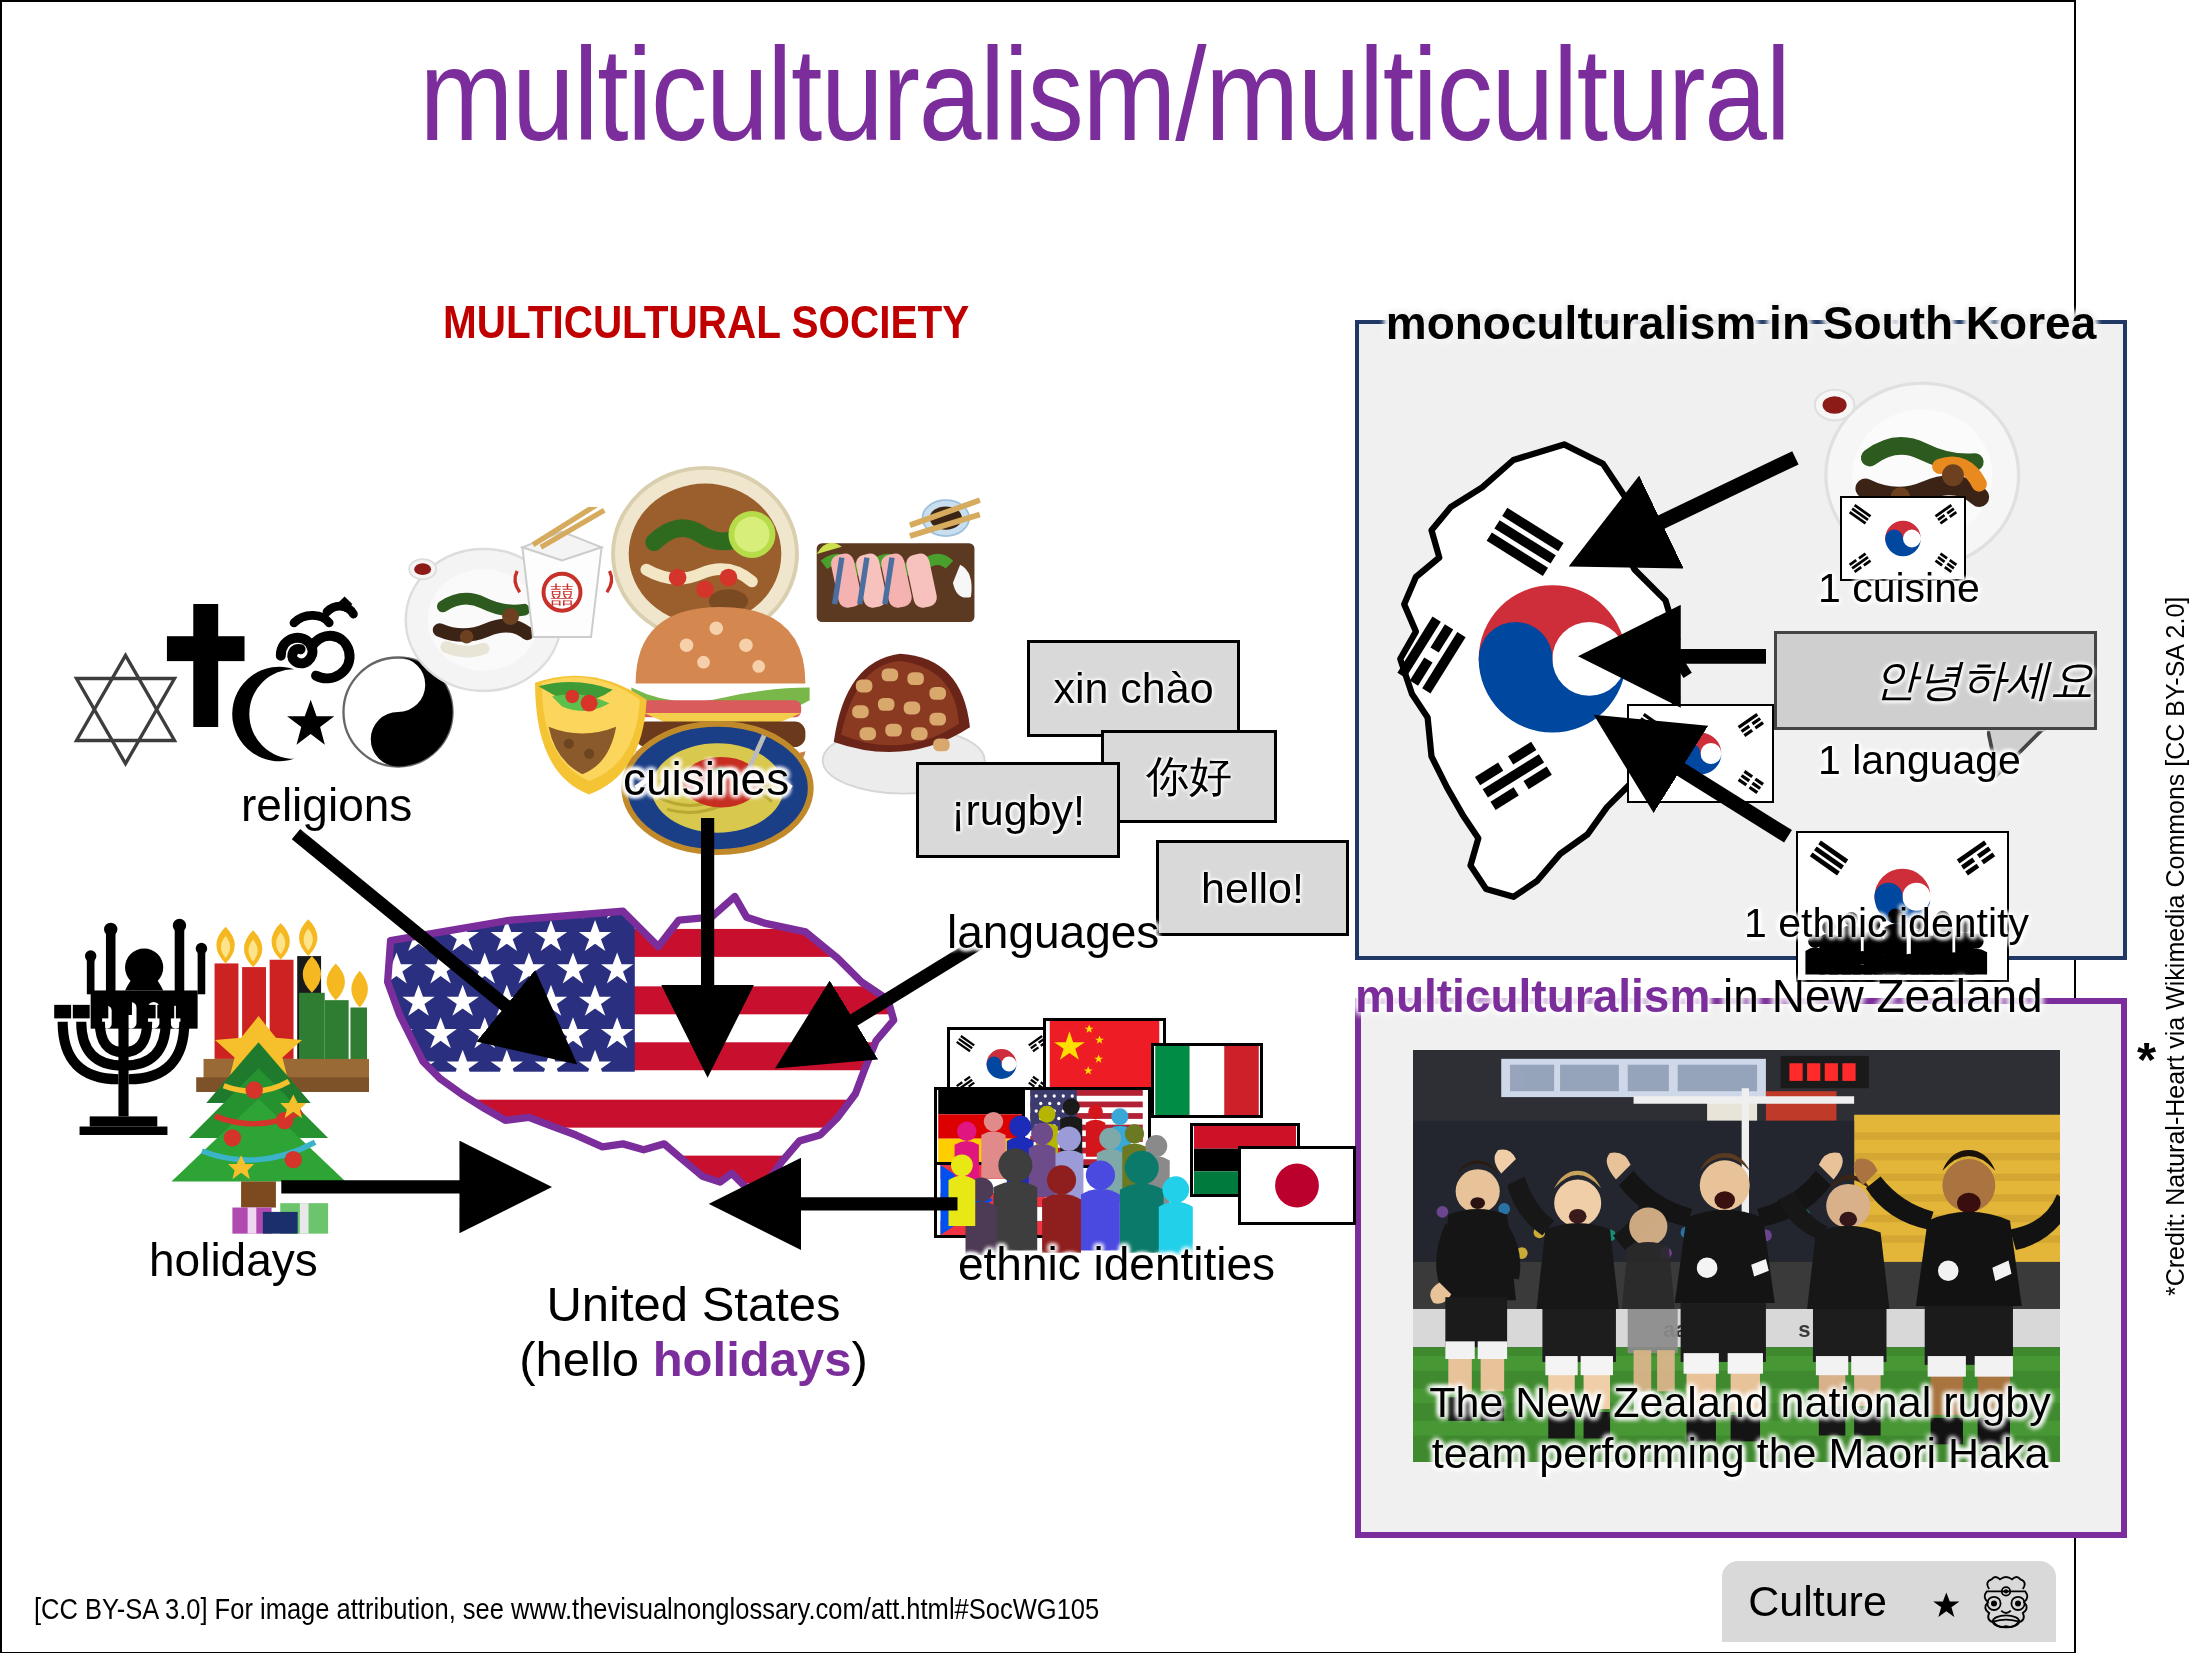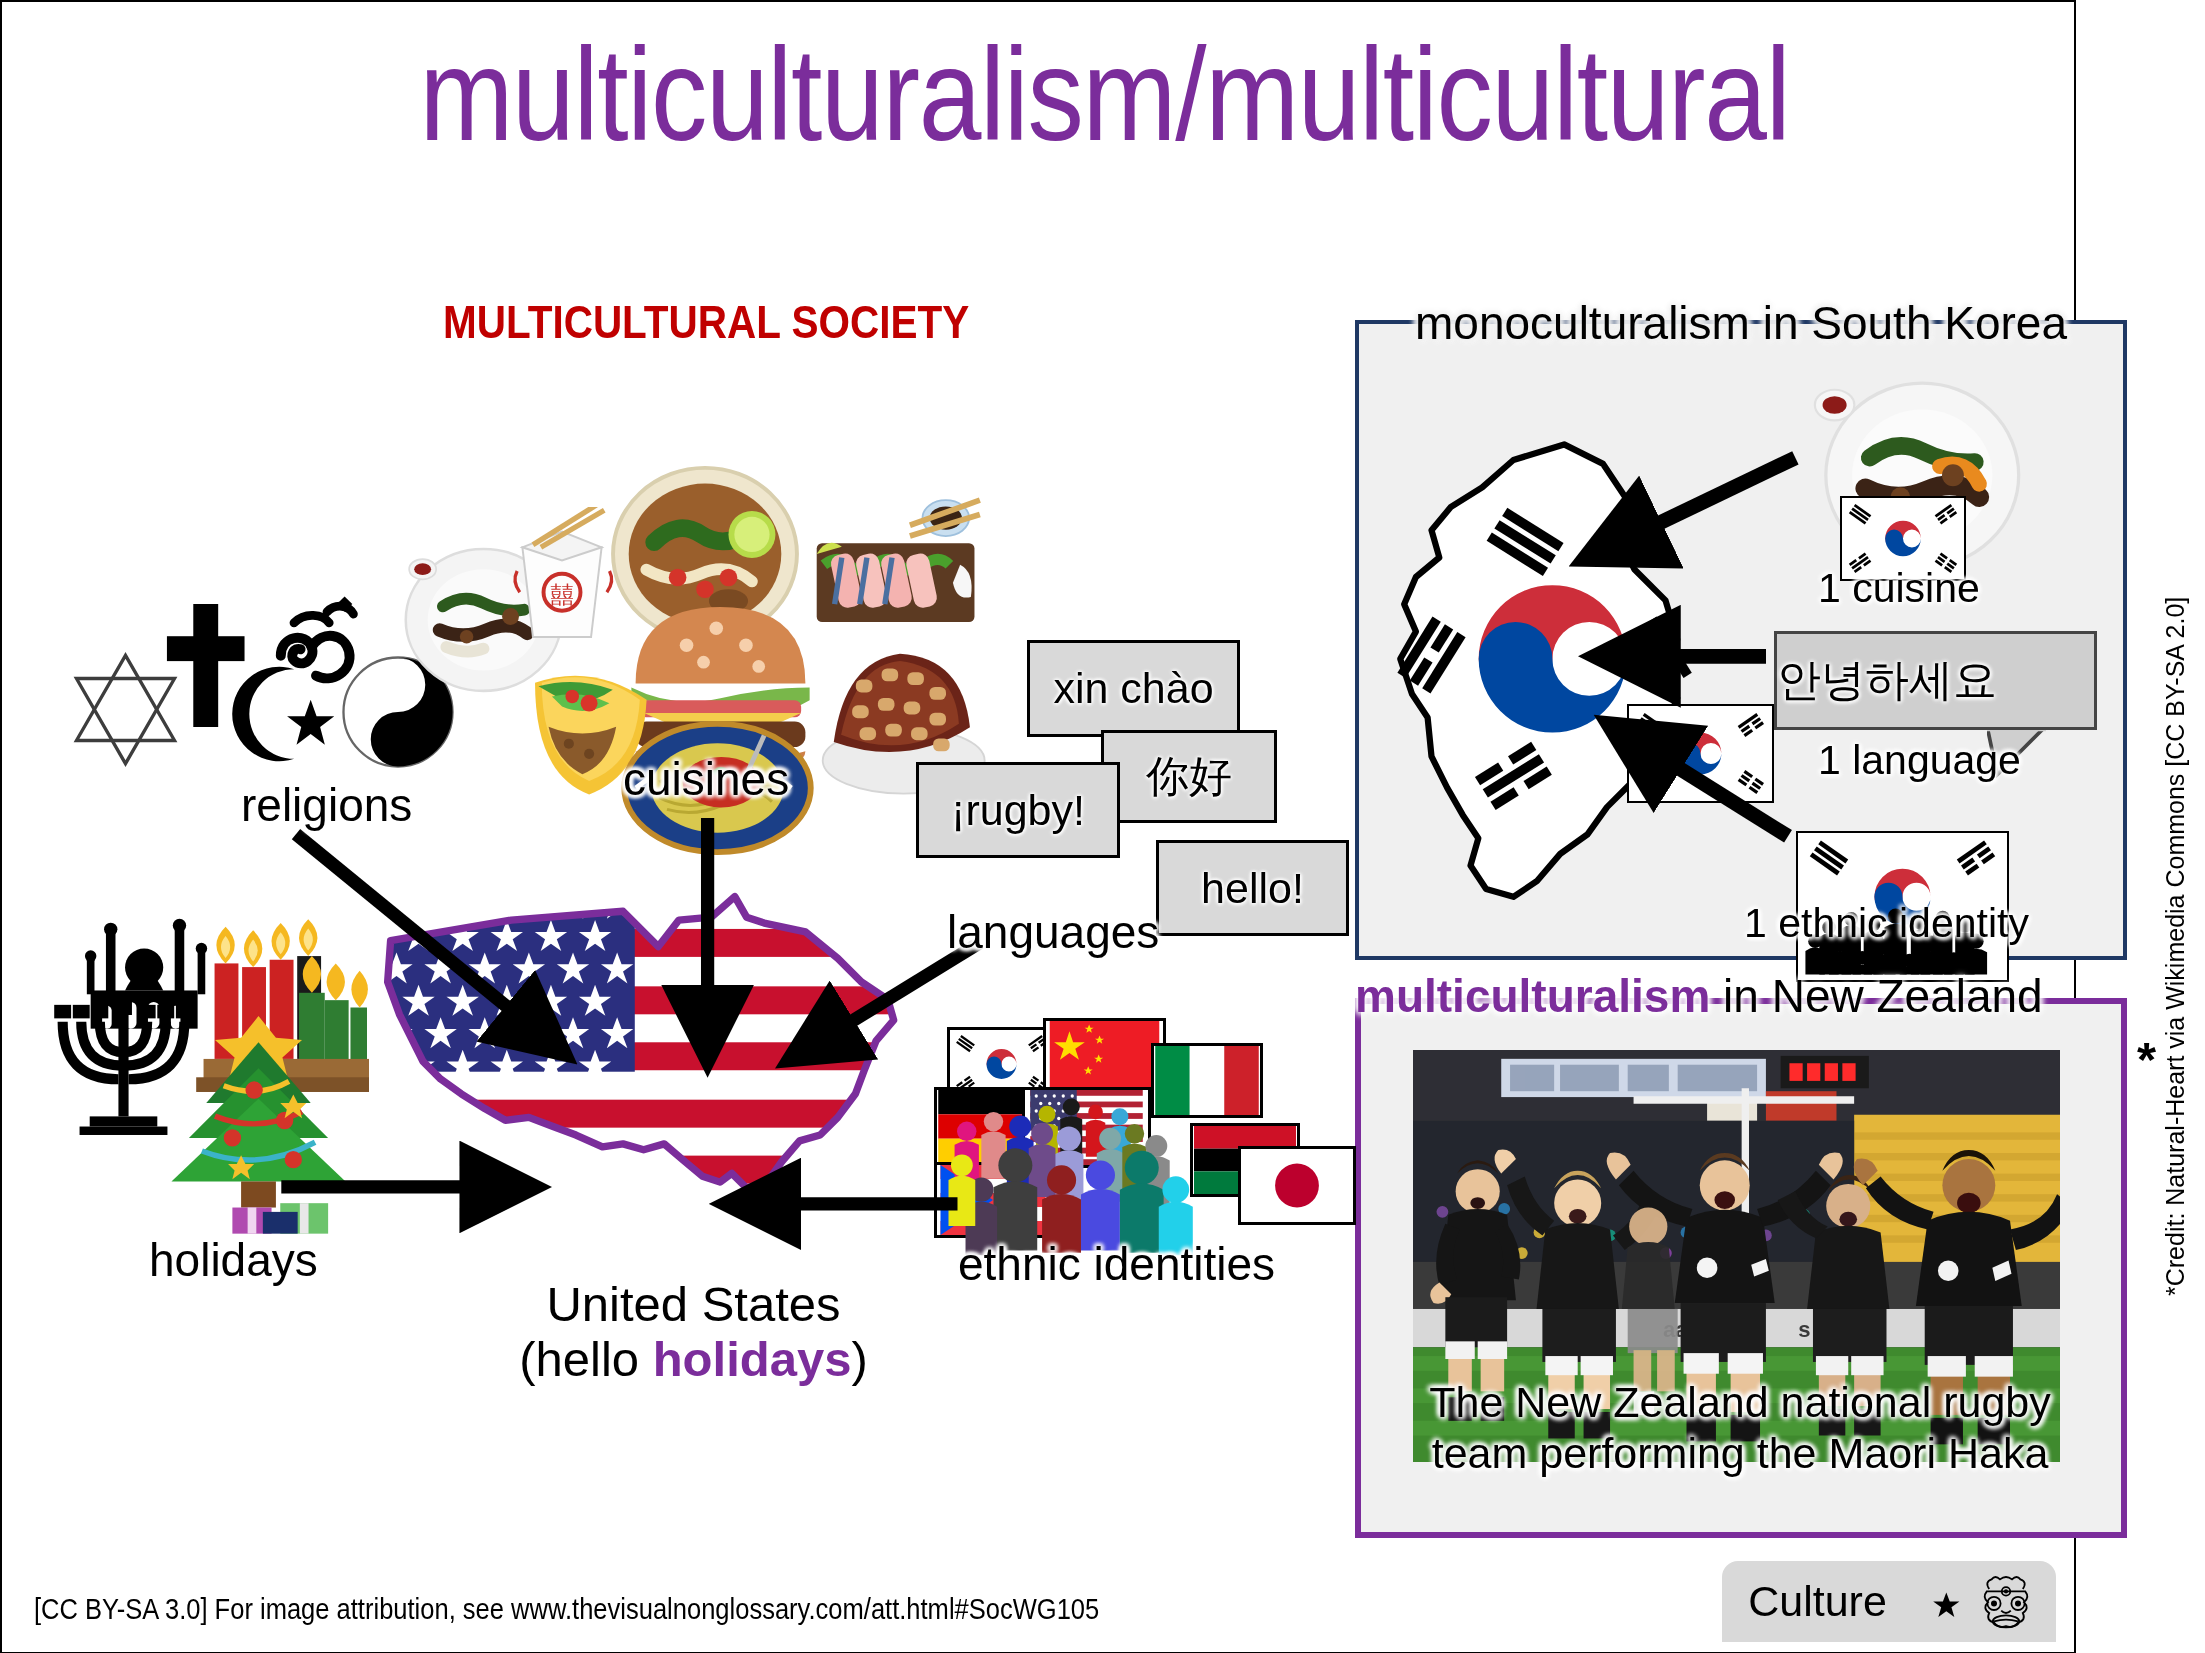--- a/index.html
+++ b/index.html
@@ -137,38 +137,39 @@
     border: 4.4px solid #1F3864;
     z-index: 8;
   }
   #sk-title {
     position: absolute; left: 1353px; top: 294px;
     width: 772px; text-align: center;
     font-size: 46px; color: #000; white-space: nowrap;
     z-index: 22;
     text-shadow: 2.9px 0 5.9px #F0F0F0,-2.9px 0 5.9px #F0F0F0,0 2.9px 5.9px #F0F0F0,0 -2.9px 5.9px #F0F0F0,
                  2.9px 2.9px 5.9px #fff,-2.9px -2.9px 5.9px #fff;
+    font-weight: bold;
   }
   #sk-map { position: absolute; left: 1371px; top: 415px; width: 390px; height: 515px; z-index: 12; }
   #sk-map svg { width: 100%; height: 100%; }
 
   .sk-item { position: absolute; z-index: 16; }
   .sk-label {
     position: absolute; font-size: 41px; color: #000; white-space: nowrap; z-index: 26;
     text-shadow: 2.2px 0 4.4px #fff,-2.2px 0 4.4px #fff,0 2.2px 4.4px #fff,0 -2.2px 4.4px #fff,
                  2.2px 2.2px 4.4px #fff,-2.2px -2.2px 4.4px #fff;
   }
   .korflag { border: 2.9px solid #000; background: #fff; position: absolute; overflow: hidden; }
 
   #kor-greeting {
     position: absolute; left: 1772px; top: 629px;
     width: 323px; height: 99px;
     background: #CFCFCF; border: 3.7px solid #444;
-    display: flex; align-items: center; justify-content: flex-start;
-    font-size: 44px; color: #000; z-index: 24;
+    display: flex; align-items: center; justify-content: flex-end;
+    font-size: 44px; color: #000; z-index: 24; font-style: italic;
   }
   #kor-greeting .gtxt { text-shadow: 1.5px 0 4.4px #fff,-1.5px 0 4.4px #fff,0 1.5px 4.4px #fff,0 -1.5px 4.4px #fff; }
 
   
   #nz-panel {
     position: absolute; left: 1353px; top: 996px;
     width: 772px; height: 540px;
     background: #F0F0F0;
     border: 6.6px solid #7B2D9B;
     z-index: 8;

